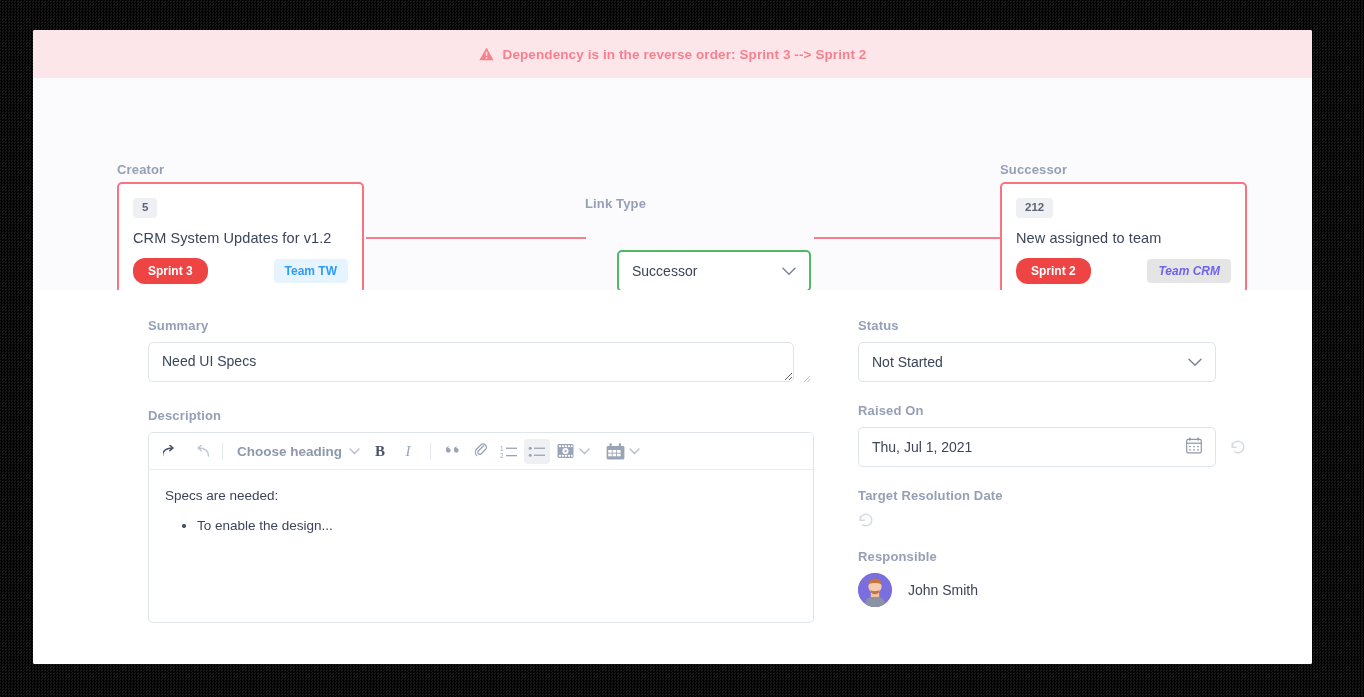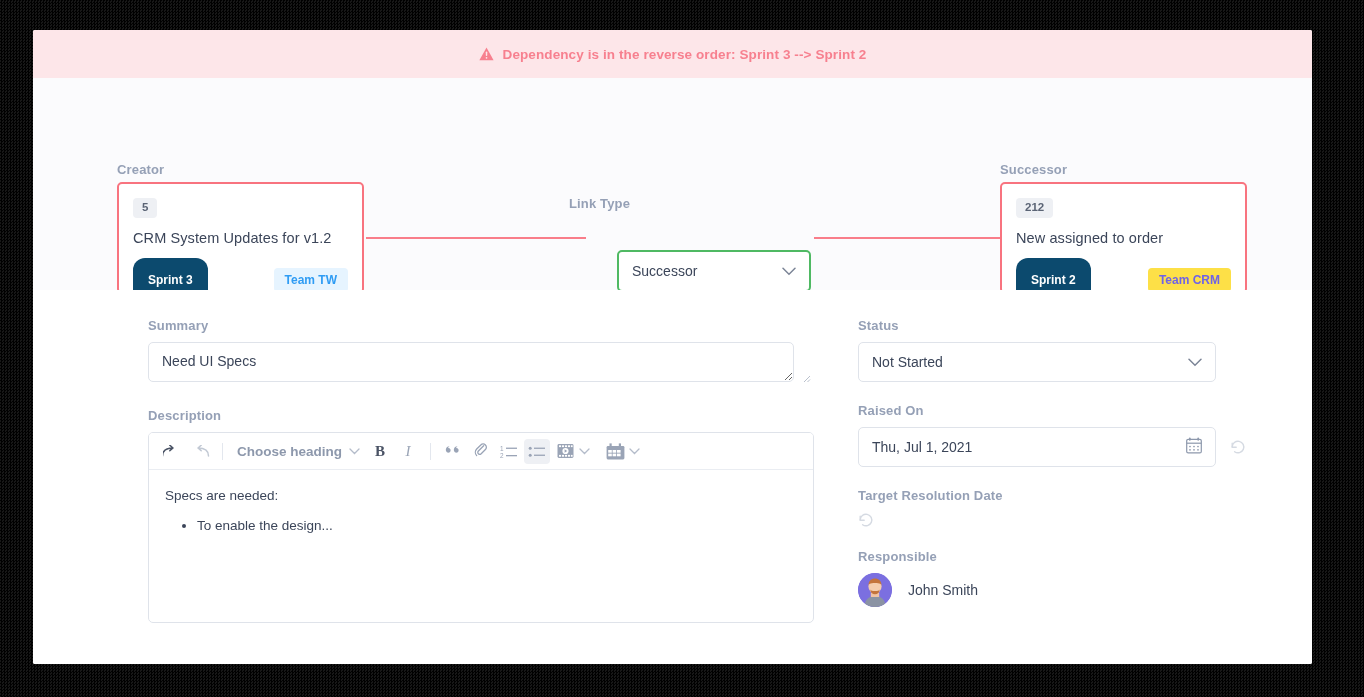--- a/index.html
+++ b/index.html
@@ -65,21 +65,21 @@
   }
   .field-label {
     color: #95a0b6;
     font-size: 13px;
     font-weight: 700;
     letter-spacing: .15px;
   }
   .node-label { position: absolute; }
   .node-label.creator  { left: 84px;  top: 84px; }
   .node-label.receiver { left: 967px; top: 84px; }
-  .node-label.linktype { left: 536px; top: 118px; }
+  .node-label.linktype { left: 552px; top: 118px; }
 
   .node-card {
     position: absolute;
     top: 104px;
     width: 247px;
     height: 112px;
     background: #fff;
     border: 2px solid #f8737f;
     border-radius: 5px;
     padding: 13px 14px 0 14px;
@@ -103,37 +103,37 @@
     font-size: 14.5px;
     letter-spacing: .1px;
   }
   .node-badges {
     margin-top: 12px;
     display: flex;
     align-items: center;
     justify-content: space-between;
   }
   .sprint-pill {
-    background: #0c4a6e;
+    background: #ef4444;
     color: #ffffff;
     font-size: 12px;
     font-weight: 700;
     border-radius: 12px;
-    padding: 16px 15px;
+    padding: 7px 15px;
     line-height: 1;
   }
   .team-pill {
     font-size: 12px;
     font-weight: 700;
     border-radius: 4px;
     padding: 6px 11px;
     line-height: 1;
   }
   .team-pill.tw  { background: #e6f4ff; color: #2f9cf4; }
-  .team-pill.crm { background: #fde047; color: #6f63e8; }
+  .team-pill.crm { background: #e5e5e5; color: #6f63e8; font-style: italic; }
 
   .connector {
     position: absolute;
     top: 159px;
     height: 2px;
     background: #f97d8a;
   }
   .connector.left  { left: 333px; width: 220px; }
   .connector.right { left: 781px; width: 220px; }
 
@@ -302,21 +302,21 @@
         <span class="id-chip">5</span>
         <div class="node-title">CRM System Updates for v1.2</div>
         <div class="node-badges">
           <span class="sprint-pill">Sprint 3</span>
           <span class="team-pill tw">Team TW</span>
         </div>
       </div>
 
       <div class="node-card receiver">
         <span class="id-chip">212</span>
-        <div class="node-title">New assigned to order</div>
+        <div class="node-title">New assigned to team</div>
         <div class="node-badges">
           <span class="sprint-pill">Sprint 2</span>
           <span class="team-pill crm">Team CRM</span>
         </div>
       </div>
 
       <div class="select-linktype">
         <span class="val">Successor</span>
         <span>
           <svg width="14" height="9" viewBox="0 0 14 9">

